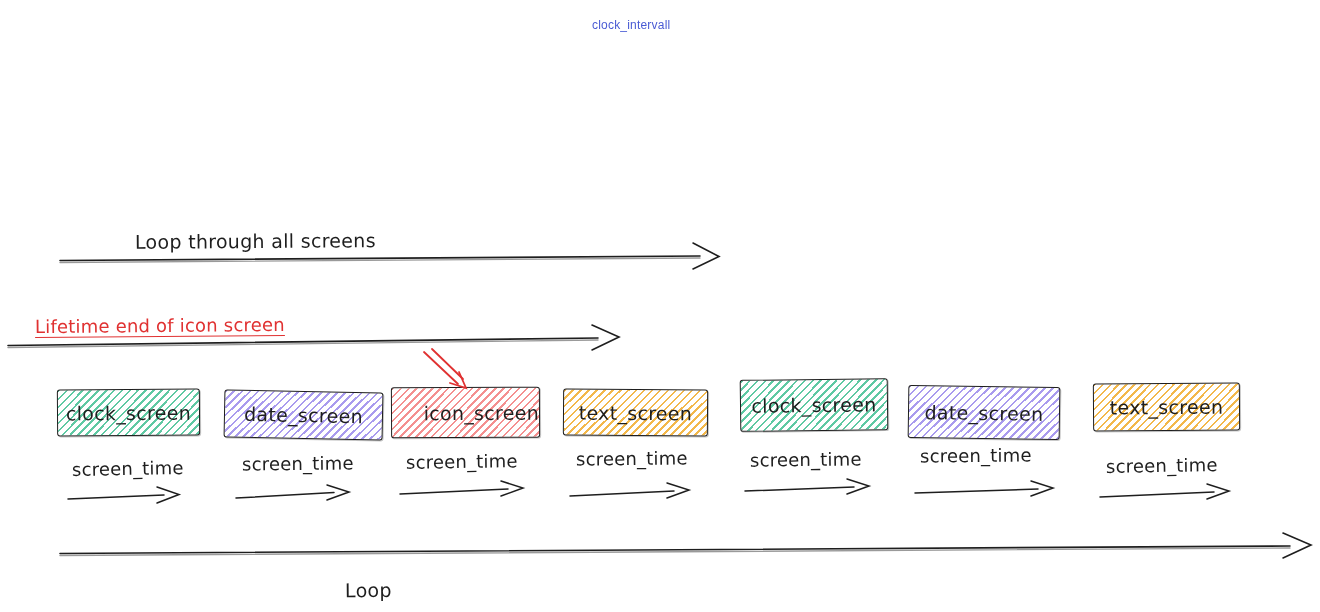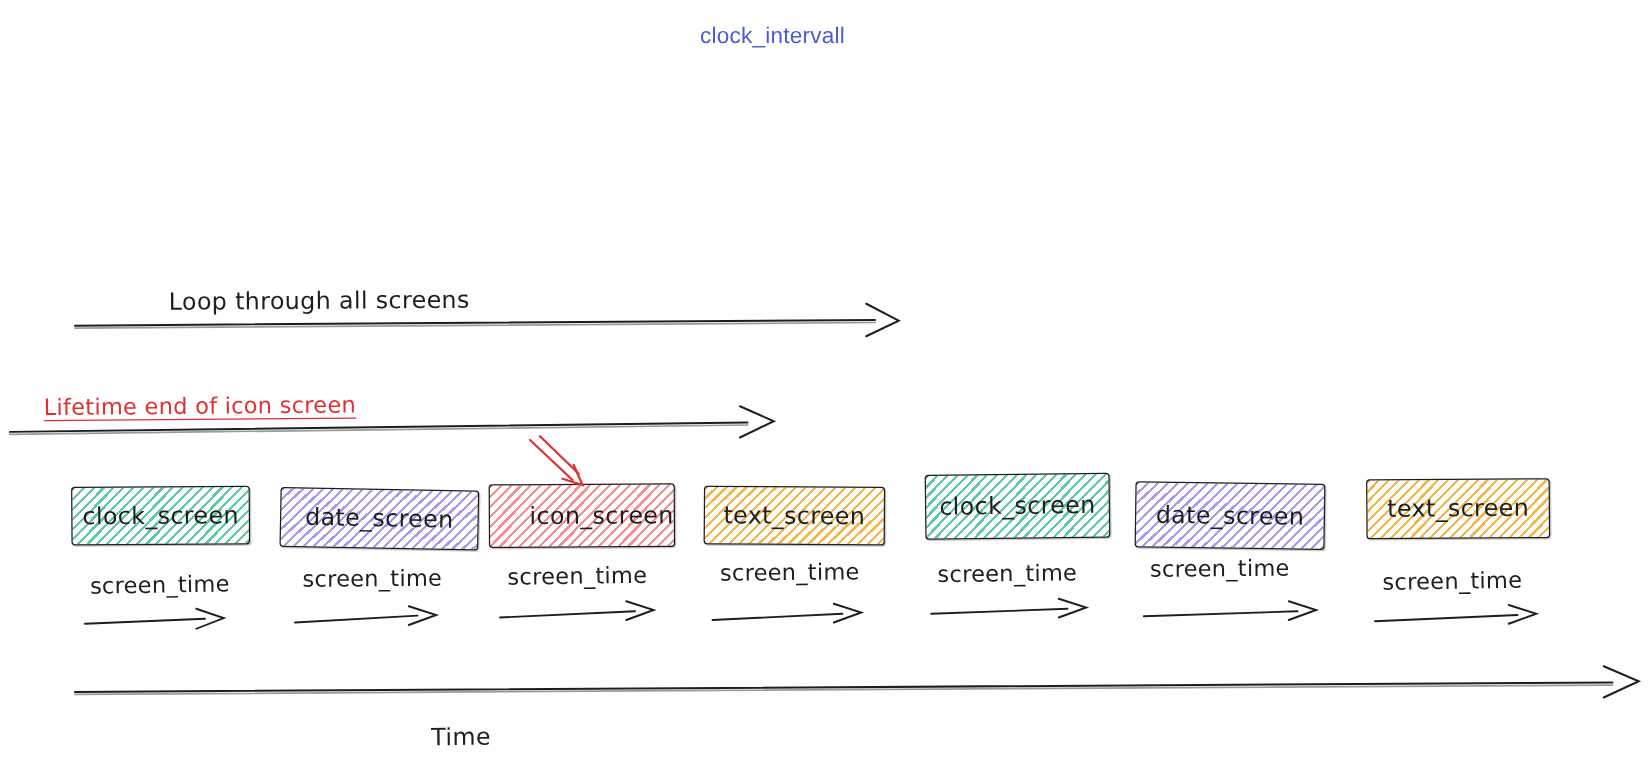--- a/index.html
+++ b/index.html
@@ -4,21 +4,21 @@
 <style>
   html,body{margin:0;padding:0;}
   body{
     width:1320px;height:612px;position:relative;overflow:hidden;
     background:#ffffff;color:#1e1e1e;
     font-family:"DejaVu Sans",sans-serif;
   }
   .abs{position:absolute;}
   .title{
     font-family:"Liberation Sans",sans-serif;
-    font-size:18px;letter-spacing:.2px;
+    font-size:12px;letter-spacing:.2px;margin-left:32px;
   }
   .hand{font-size:19px;letter-spacing:.3px;}
   .hand-sm{font-size:18px;letter-spacing:.2px;}
   .lifetime-label{text-decoration:underline;text-underline-offset:4px;}
   svg.overlay{position:absolute;left:0;top:0;pointer-events:none;}
   .screen-box{
     position:absolute;
     border:1.8px solid #1e1e1e;
     border-radius:3px;
     display:flex;align-items:center;justify-content:center;
@@ -61,21 +61,21 @@
 </div>
 
 <div class="abs hand-sm" style="left:72px;top:458px;transform:rotate(-1deg);">screen_time</div>
 <div class="abs hand-sm" style="left:242px;top:453px;transform:rotate(-0.5deg);">screen_time</div>
 <div class="abs hand-sm" style="left:406px;top:451px;transform:rotate(-0.8deg);">screen_time</div>
 <div class="abs hand-sm" style="left:576px;top:448px;transform:rotate(-0.6deg);">screen_time</div>
 <div class="abs hand-sm" style="left:750px;top:449px;transform:rotate(-0.7deg);">screen_time</div>
 <div class="abs hand-sm" style="left:920px;top:445px;transform:rotate(-0.5deg);">screen_time</div>
 <div class="abs hand-sm" style="left:1106px;top:455px;transform:rotate(-0.9deg);">screen_time</div>
 
-<div class="abs hand" style="left:345px;top:579px;transform:rotate(-0.6deg);">Time</div>
+<div class="abs hand" style="left:345px;top:579px;transform:rotate(-0.6deg);">Loop</div>
 
 <svg class="overlay" width="1320" height="612" viewBox="0 0 1320 612">
 
   <g fill="none" stroke-linecap="round">
     <path d="M60 262.5 L700 258" stroke="#9a9a9a" stroke-width="1.4"></path>
     <path d="M60 260.5 L700 256" stroke="#1e1e1e" stroke-width="1.6"></path>
     <path d="M693 243 L719 256.5 L693 269" stroke="#1e1e1e" stroke-width="1.6"></path>
   </g>
 
   <g fill="none" stroke-linecap="round">

